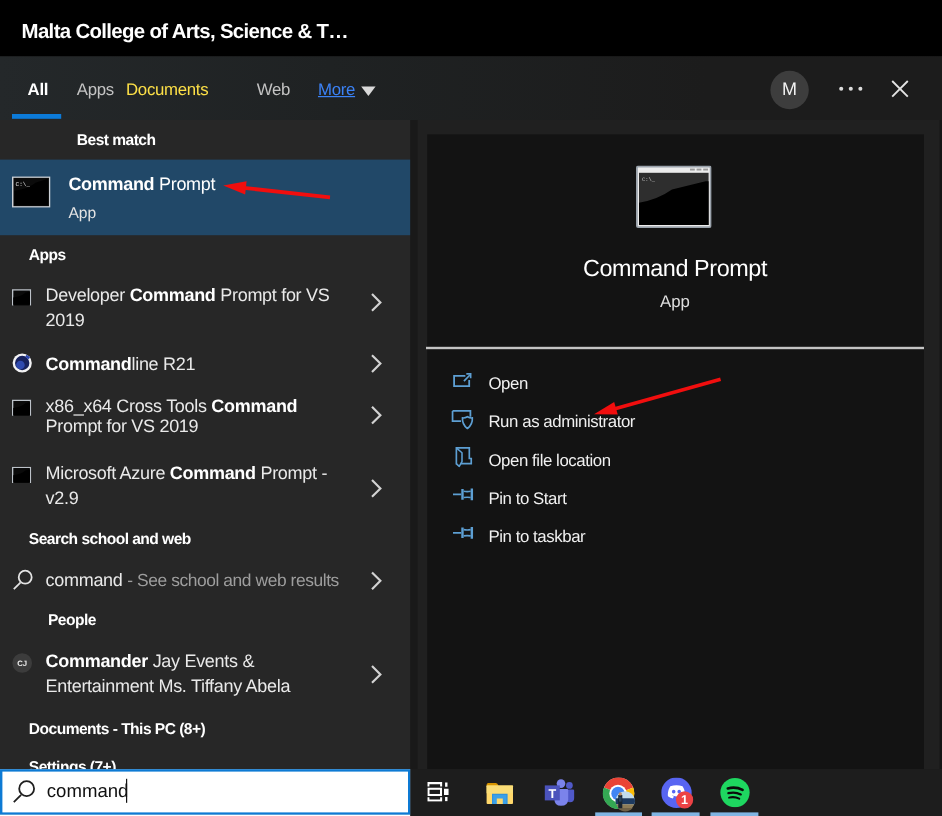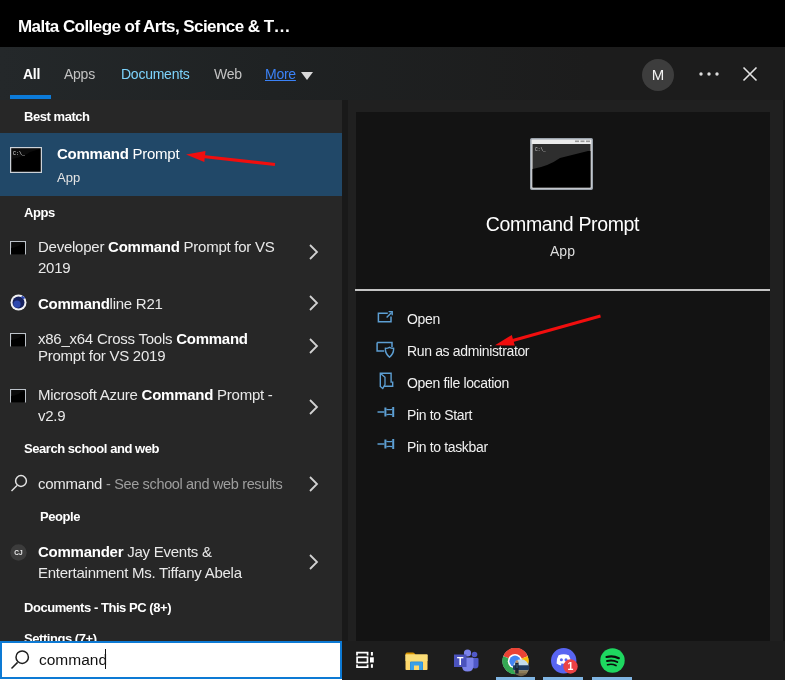--- a/index.html
+++ b/index.html
@@ -14,38 +14,38 @@
 </style>
 </head>
 <body>
 
 <div class="abs" style="left:0;top:0;width:785px;height:47px;background:#000;"></div>
 <div class="abs" style="left:18px;top:17px;font-size:17px;letter-spacing:-0.55px;font-weight:bold;color:#fff;white-space:nowrap;">Malta College of Arts, Science &amp; T…</div>
 
 <div class="abs" style="left:0;top:47px;width:785px;height:53px;background:linear-gradient(90deg,#24282a 0%,#1f2223 35%,#1c1c1c 75%);"></div>
 <div class="abs" style="left:23px;top:66px;font-size:14px;letter-spacing:-0.25px;font-weight:bold;color:#fff;">All</div>
 <div class="abs" style="left:64px;top:66px;font-size:14px;letter-spacing:-0.25px;color:#c3c3c3;">Apps</div>
-<div class="abs" style="left:121px;top:66px;font-size:14px;letter-spacing:-0.25px;color:#7dd3fc;">Documents</div>
+<div class="abs" style="left:105px;top:66px;font-size:14px;letter-spacing:-0.25px;color:#fde047;">Documents</div>
 <div class="abs" style="left:214px;top:66px;font-size:14px;letter-spacing:-0.25px;color:#c3c3c3;">Web</div>
 <div class="abs" style="left:265px;top:66px;font-size:14px;letter-spacing:-0.25px;color:#3b82f6;text-decoration:underline;">More</div>
 <div class="abs" style="left:301px;top:71.5px;width:0;height:0;border-left:6px solid transparent;border-right:6px solid transparent;border-top:8px solid #d9d9d9;"></div>
 <div class="abs" style="left:10px;top:95px;width:41px;height:4px;background:#0c7bd9;"></div>
 
 <div class="abs" style="left:642px;top:59px;width:32px;height:32px;border-radius:50%;background:#3d3d3d;color:#f2f2f2;font-size:15px;text-align:center;line-height:32px;">M</div>
 <svg class="abs" style="left:699px;top:71px;" width="20" height="6">
     <circle cx="2" cy="3" r="1.7" fill="#dcdcdc"></circle>
     <circle cx="10" cy="3" r="1.7" fill="#dcdcdc"></circle>
     <circle cx="18" cy="3" r="1.7" fill="#dcdcdc"></circle>
   </svg>
 <svg class="abs" style="left:742px;top:66px;" width="16" height="16">
     <path d="M1.5 1.5 L14.5 14.5 M14.5 1.5 L1.5 14.5" stroke="#e2e2e2" stroke-width="1.6"></path>
   </svg>
 
 <div class="abs" style="left:0;top:100px;width:342px;height:541px;background:#272727;"></div>
-<div class="hdr" style="top:109px;">Best match</div>
+<div class="hdr" style="top:109px;margin-left:40px;">Best match</div>
 
 <div class="abs" style="left:0;top:133px;width:342px;height:63px;background:#214868;"></div>
 <svg class="abs" style="left:10px;top:147px;" width="32" height="26">
   <rect x="0.5" y="0.5" width="31" height="25" fill="#0b0b0b" stroke="#cdd2d8" stroke-width="1.4"></rect>
   <path d="M2 12 Q14 10 20 5 L30 2 L30 24 L2 24 Z" fill="#000"></path>
   <text x="3" y="8" font-size="5" fill="#e8e8e8" font-family="Liberation Mono">C:\_</text>
 </svg>
 <div class="abs" style="left:57px;top:145px;font-size:15px;letter-spacing:-0.25px;color:#fff;white-space:nowrap;"><b>Command</b> Prompt</div>
 <div class="abs" style="left:57px;top:170px;font-size:13px;color:#e4e4e4;">App</div>
 

